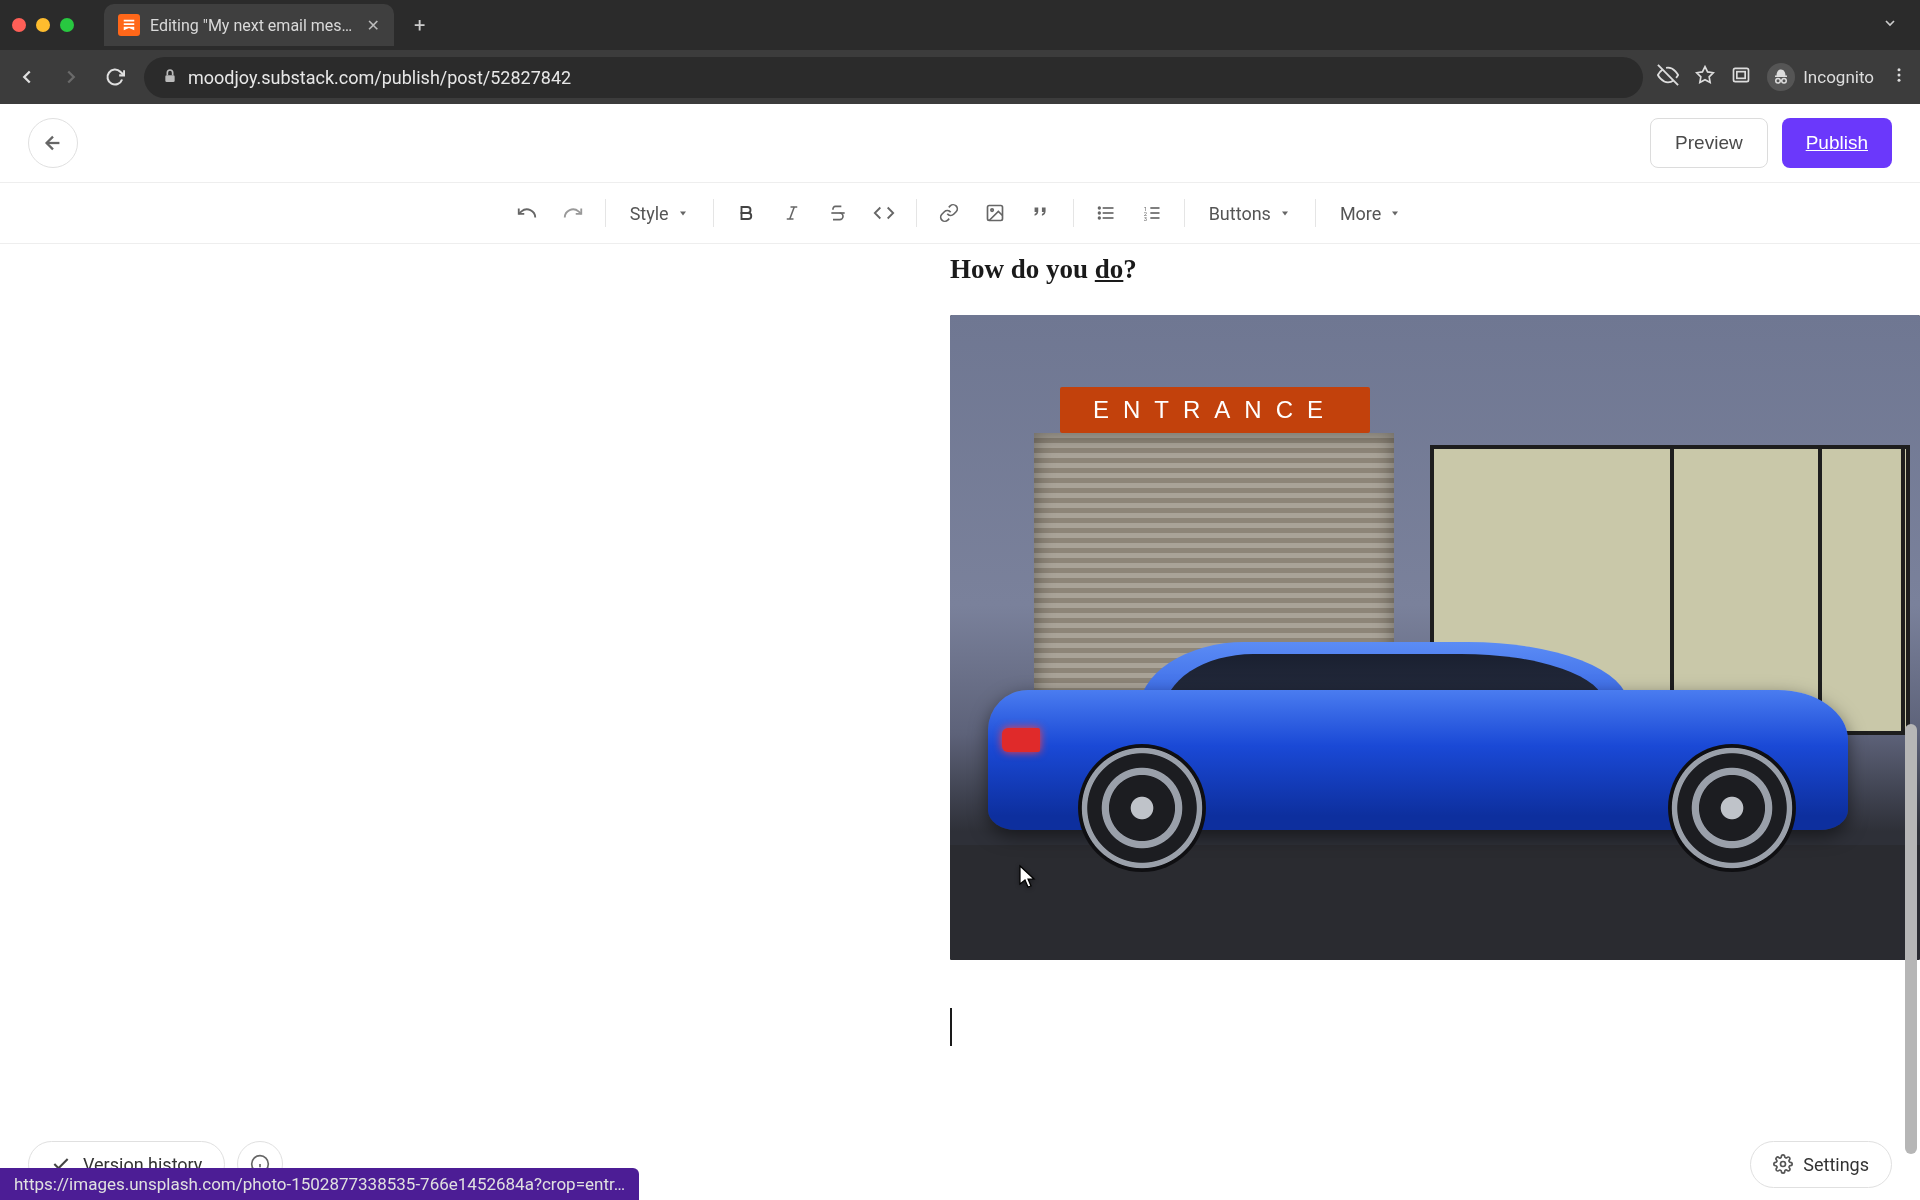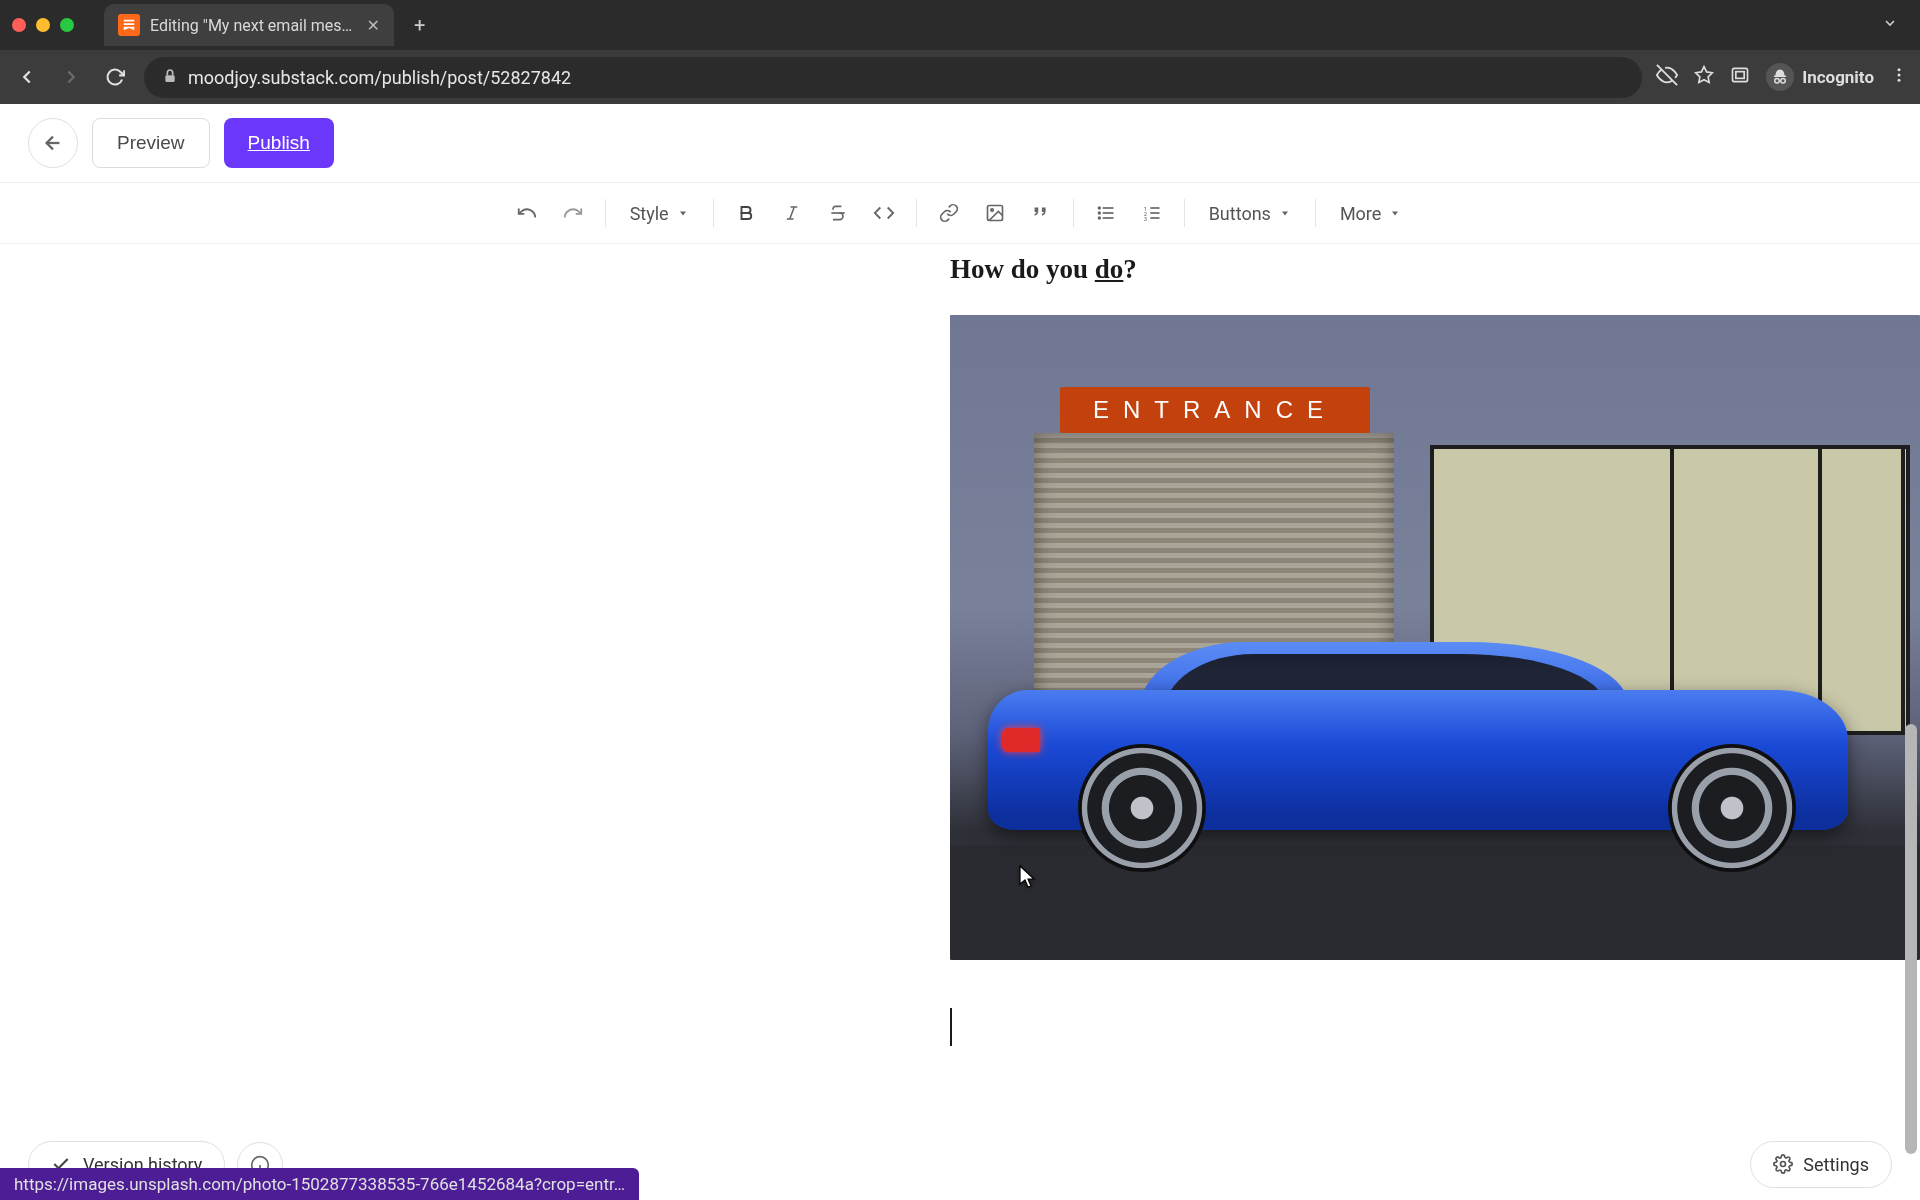--- a/index.html
+++ b/index.html
@@ -18,26 +18,26 @@
 .newtab { color:#ccc; font-size:20px; padding:4px 10px; cursor:pointer; }
 .tab-spacer { flex:1; }
 .tab-chevron { color:#ccc; padding:0 10px; }
 
 .addrbar { display:flex; align-items:center; height:54px; padding:0 12px; gap:14px; background:#3c3c3c; }
 .navbtn { width:30px; height:30px; display:flex; align-items:center; justify-content:center; color:#e0e0e0; cursor:pointer; border-radius:50%; }
 .navbtn.disabled { color:#6a6a6a; }
 .url { flex:1; display:flex; align-items:center; gap:10px; background:#2b2b2b; border-radius:24px; padding:10px 18px; color:#e7e7e7; font-size:18px; }
 .lock { color:#bbb; }
 .right-icons { display:flex; align-items:center; gap:16px; color:#ddd; }
-.incognito { display:flex; align-items:center; gap:8px; font-size:17px;font-weight:bold; }
+.incognito { display:flex; align-items:center; gap:8px; font-size:17px; }
 .avatar-circle { width:28px; height:28px; border-radius:50%; background:#555; display:flex; align-items:center; justify-content:center; }
 
 
 .app { background:#fff; height:calc(1200px - 104px); position:relative; }
-.app-header { height:78px; display:flex; align-items:center; padding:0 28px; gap:14px; justify-content:flex-start; }
+.app-header { height:78px; display:flex; align-items:center; padding:0 28px; gap:14px; justify-content:space-between; }
 .back-btn { width:50px; height:50px; border-radius:50%; border:1px solid #e0e0e0; background:#fff; display:flex; align-items:center; justify-content:center; cursor:pointer; }
 .hdr-actions { display:flex; gap:14px; }
 .btn { height:50px; padding:0 24px; border-radius:8px; font-size:19px; font-weight:500; cursor:pointer; display:flex; align-items:center; }
 .btn-preview { background:#fff; border:1px solid #dcdcdc; color:#4a4a4a; }
 .btn-publish { background:#6b38fb; border:none; color:#fff;text-decoration:underline; }
 
 .toolbar { height:62px; border-top:1px solid #eee; border-bottom:1px solid #eee; display:flex; align-items:center; justify-content:center; gap:2px; }
 .tbtn { width:44px; height:44px; display:flex; align-items:center; justify-content:center; cursor:pointer; border-radius:6px; color:#555; }
 .tsel { display:flex; align-items:center; gap:8px; padding:0 14px; height:44px; cursor:pointer; font-size:18px; color:#555; }
 .tdiv { width:1px; height:28px; background:#e5e5e5; margin:0 8px; }
@@ -320,21 +320,21 @@
         </div>
       </div>
 
       <div class="cursor-empty"></div>
     </div>
   </div>
 
   <div class="scrollbar"></div>
 
   <div class="bottom">
-    <div style="display:flex;align-items:flex-end;">
+    <div style="display:flex;align-items:center;">
       <div class="version">
         <svg width="20" height="20" viewBox="0 0 24 24" fill="none" stroke="#444" stroke-width="2.5">
             <polyline points="20 6 9 17 4 12"></polyline>
           </svg>
         <span>Version history</span>
       </div>
       <div class="info-btn">
         <svg width="20" height="20" viewBox="0 0 24 24" fill="none" stroke="#666" stroke-width="2">
             <circle cx="12" cy="12" r="10"></circle>
             <line x1="12" y1="16" x2="12" y2="12"></line>

